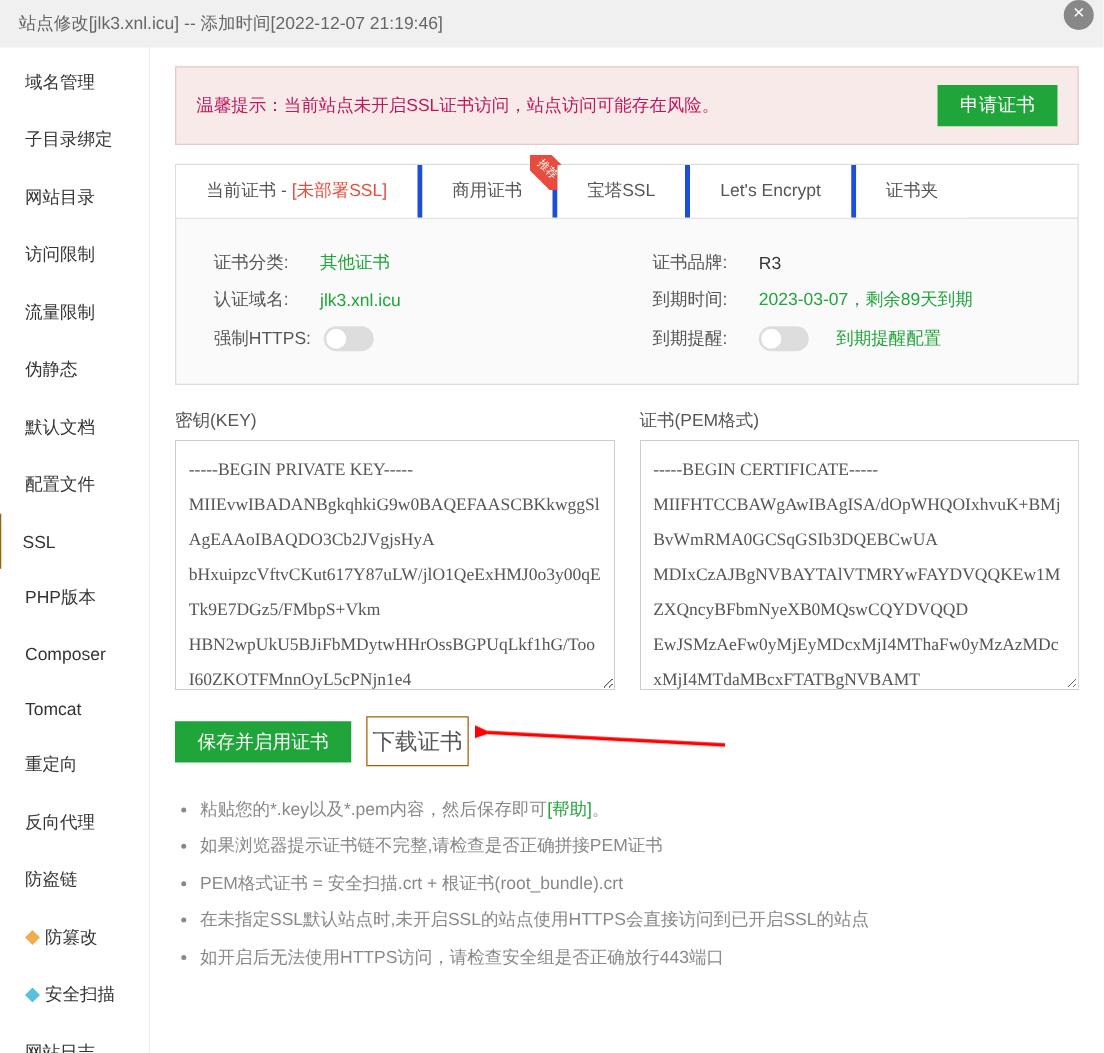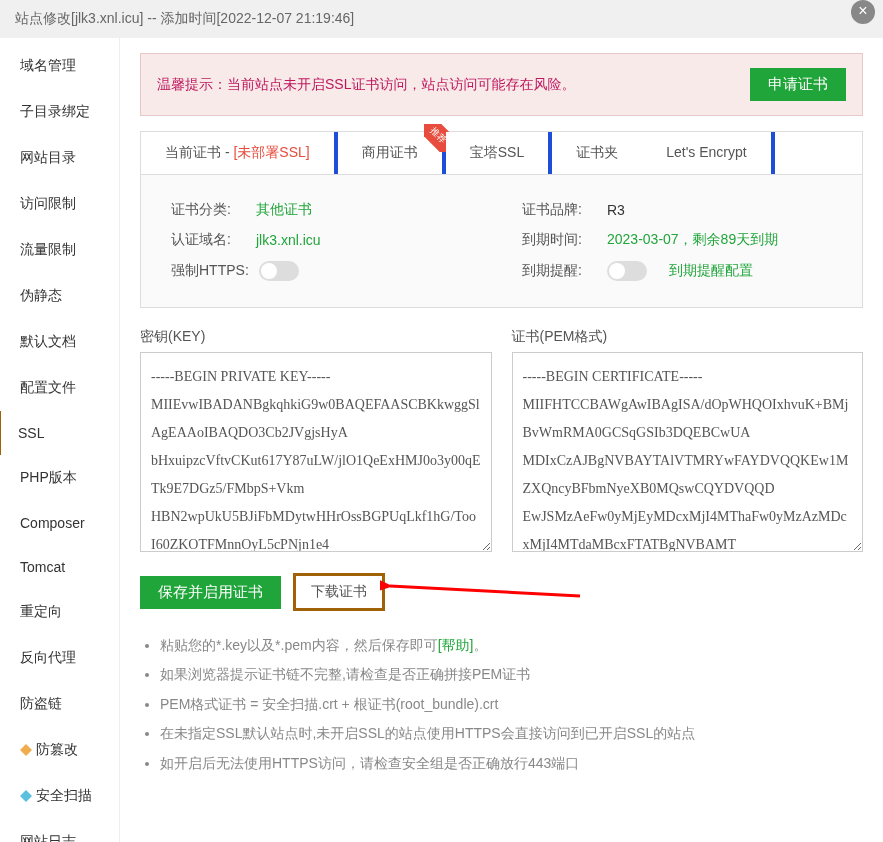--- a/index.html
+++ b/index.html
@@ -69,24 +69,24 @@
       background: #20a53a;
       color: #fff;
       border: none;
       padding: 7px 18px;
       cursor: pointer;
       font-size: 15px;
     }
     .btn-outline {
       background: #fff;
       color: #555;
-      border: 3px solid #a16207;
-      padding: 7px 15px;
-      cursor: pointer;
-      font-size: 14px;
+      border: 1px solid #a16207;
+      padding: 7px 4px;
+      cursor: pointer;
+      font-size: 18px;
     }
     
     .tabs {
       display: flex;
       border: 1px solid #ddd;
       position: relative;
     }
     .tab {
       padding: 12px 24px;
       cursor: pointer;
@@ -284,22 +284,22 @@
 
     <div class="tabs">
       <div class="tab">
         <span>当前证书 - </span><span class="red">[未部署SSL]</span>
       </div>
       <div class="tab" style="position:relative;">
         <span>商用证书</span>
         <span class="ribbon"></span>
       </div>
       <div class="tab"><span>宝塔SSL</span></div>
+      <div class="tab"><span>Let's Encrypt</span></div>
       <div class="tab" style="border-right:none;"><span>证书夹</span></div>
-      <div class="tab"><span>Let's Encrypt</span></div>
     </div>
 
     <div class="info-card">
       <div class="info-col">
         <div class="info-row">
           <span class="info-label">证书分类:</span>
           <span class="info-value">其他证书</span>
         </div>
         <div class="info-row">
           <span class="info-label">认证域名:</span>

